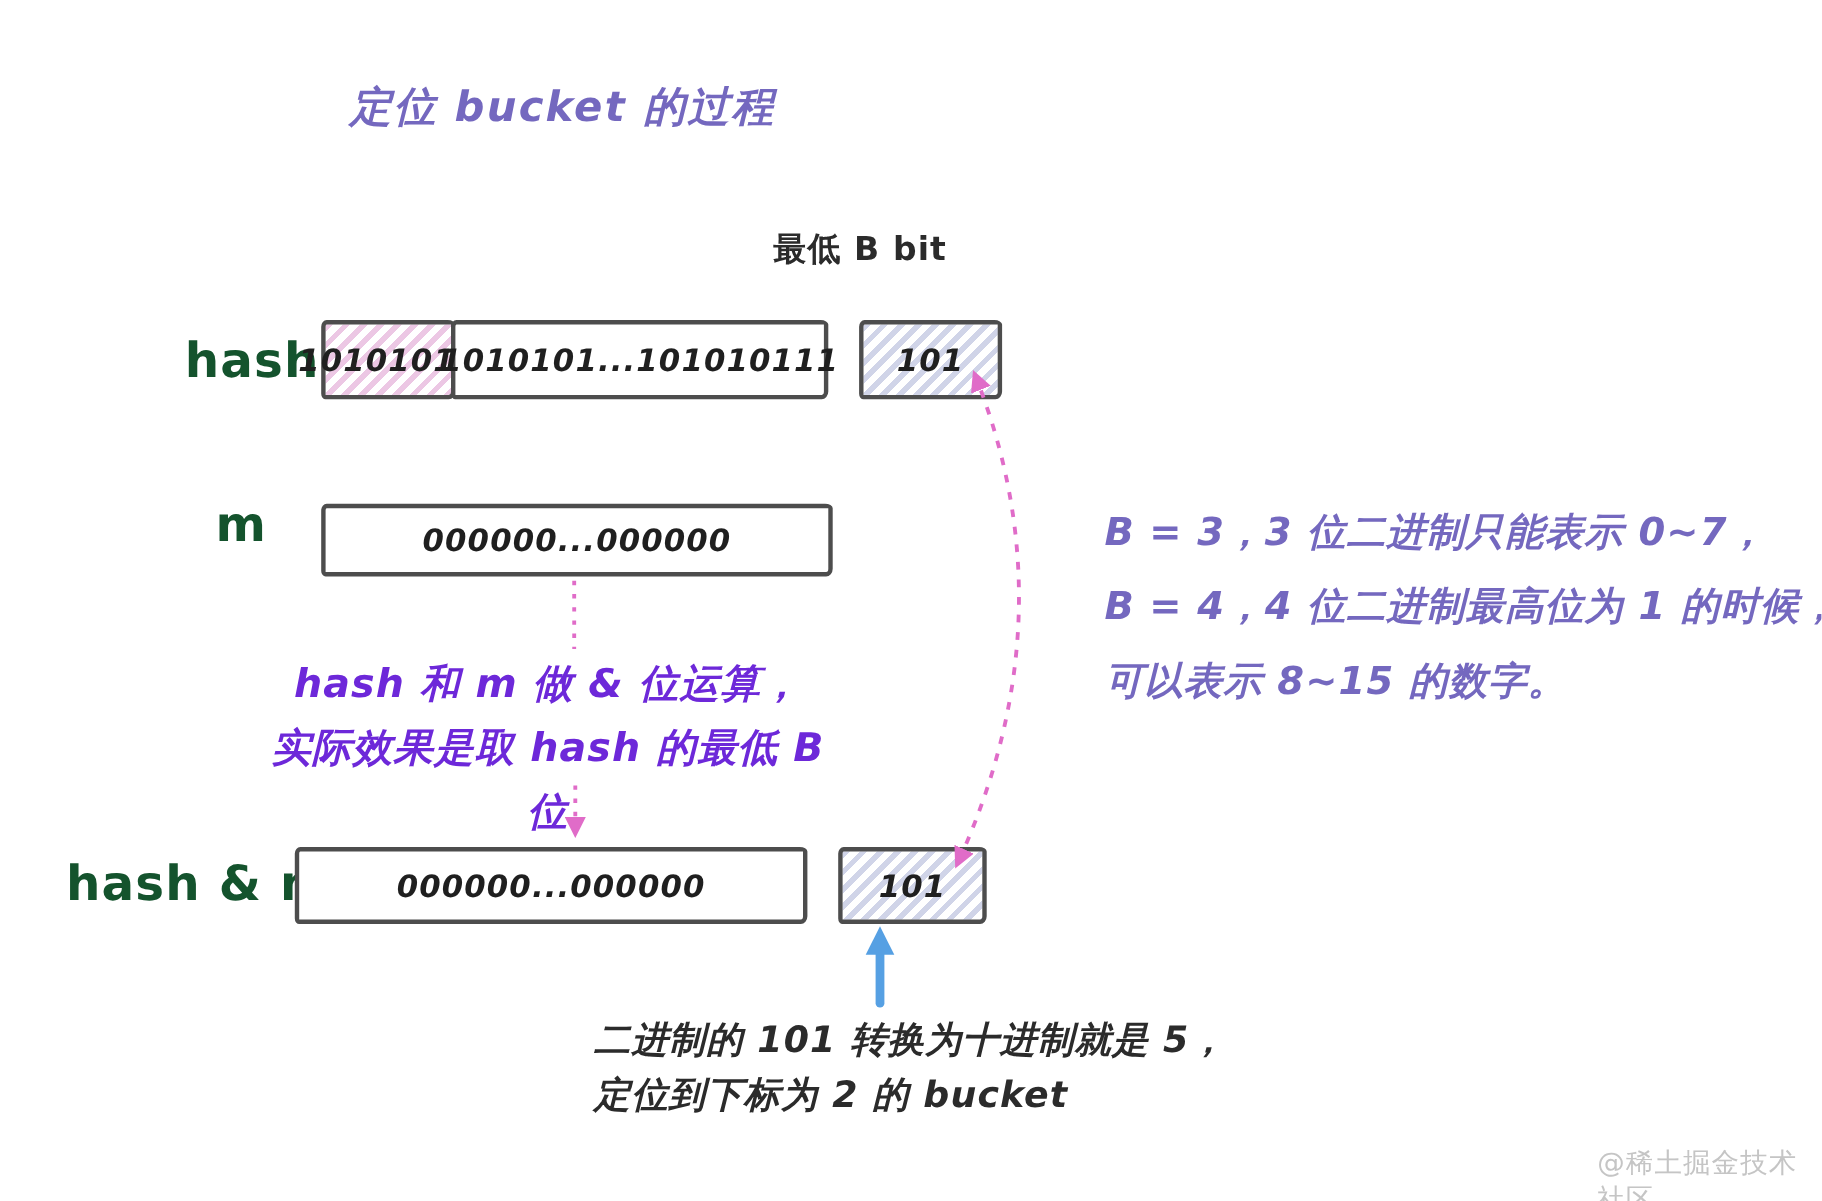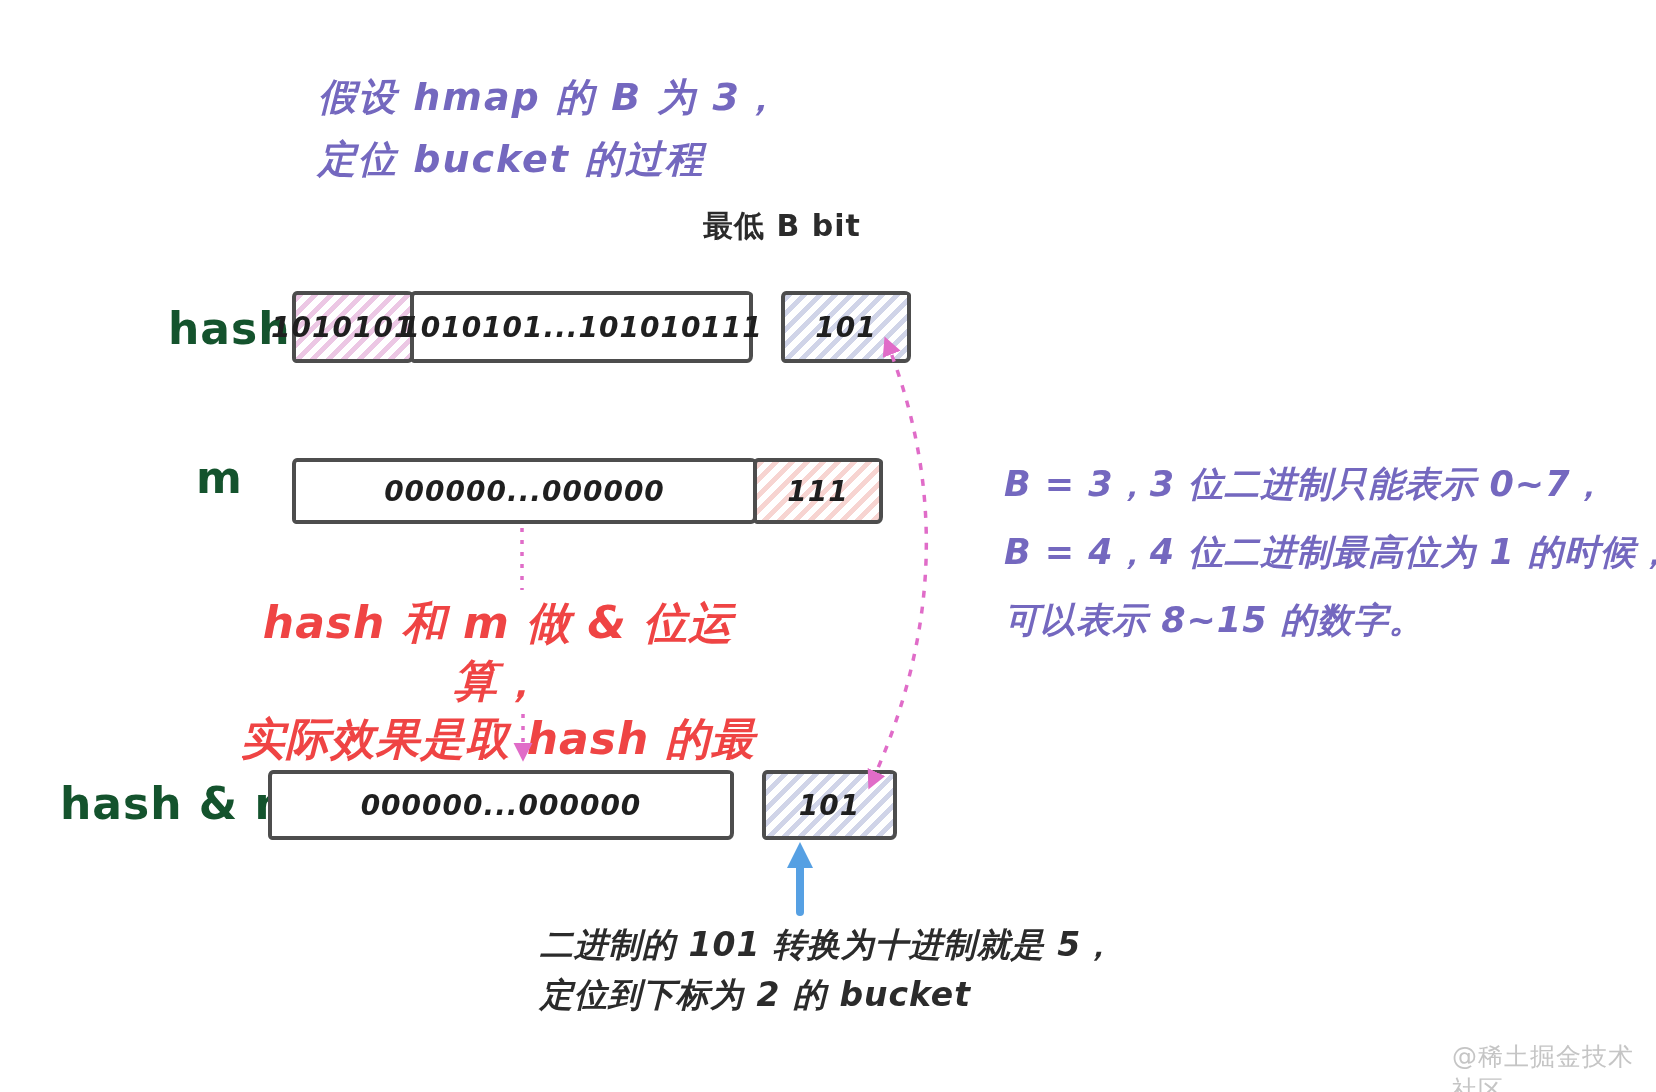--- a/index.html
+++ b/index.html
@@ -8,21 +8,21 @@
     font-family:"DejaVu Sans","Liberation Sans",sans-serif;color:#2b2b2b;
   }
   .abs{position:absolute;}
   
   .title{left:318px;top:66px;color:#7468bf;font-size:38px;font-weight:700;line-height:62px;letter-spacing:2px;font-style:italic;}
   .lowest-label{left:703px;top:206px;font-size:30px;font-weight:700;color:#2b2b2b;letter-spacing:1px;}
   .row-label{color:#14532d;font-weight:700;font-size:44px;letter-spacing:1px;}
   .hash-label{left:168px;top:303px;}
   .m-label{left:196px;top:452px;}
   .hashm-label{left:60px;top:778px;}
-  .mid-note{left:238px;top:594px;width:520px;text-align:center;color:#ef4444;font-size:44px;font-weight:700;line-height:58px;font-style:italic;letter-spacing:1px;}
+  .mid-note{left:238px;top:594px;width:520px;text-align:center;color:#6d28d9;font-size:36px;font-weight:700;line-height:58px;font-style:italic;letter-spacing:1px;}
   .side-note{left:1004px;top:450px;color:#7468bf;font-size:35px;font-weight:700;line-height:68px;font-style:italic;letter-spacing:1px;white-space:nowrap;}
   .bottom-note{left:540px;top:920px;color:#2b2b2b;font-size:33px;font-weight:700;line-height:50px;font-style:italic;letter-spacing:1px;white-space:nowrap;}
   .watermark{left:1452px;top:1040px;color:#c5c5c5;font-size:25px;letter-spacing:1px;}
   
   .bar{display:flex;}
   .seg{
     box-sizing:border-box;border:4px solid #4d4d4d;margin-left:-4px;
     display:flex;align-items:center;justify-content:center;
     font-size:28px;font-weight:700;font-style:italic;color:#1f1f1f;letter-spacing:1px;
     border-radius:5px 7px 6px 4px / 6px 4px 7px 5px;background:#ffffff;
@@ -38,21 +38,20 @@
   .m-bar .seg{height:66px;}
   .hashm-bar .seg{height:70px;}
   svg.overlay{position:absolute;left:0;top:0;pointer-events:none;}
 </style>
 </head>
 <body>
 
 <div class="canvas">
 
   <div class="abs title">
-    <div>假设 hmap 的 B 为 3，</div>
     <div>定位 bucket 的过程</div>
   </div>
 
   <div class="abs lowest-label">最低 B bit</div>
 
   <div class="abs row-label hash-label">hash</div>
   <div class="abs bar hash-bar">
     <div class="seg hatch-pink" style="width:122px">
       <span>10101010</span>
     </div>
@@ -61,23 +60,20 @@
     </div>
     <div class="seg hatch-blue" style="width:130px">
       <span>101</span>
     </div>
   </div>
 
   <div class="abs row-label m-label">m</div>
   <div class="abs bar m-bar">
     <div class="seg" style="width:465px">
       <span>000000...000000</span>
-    </div>
-    <div class="seg hatch-salmon" style="width:130px">
-      <span>111</span>
     </div>
   </div>
 
   <div class="abs mid-note">
     <div>hash 和 m 做 &amp; 位运算，</div>
     <div>实际效果是取 hash 的最低 B 位</div>
   </div>
 
   <div class="abs row-label hashm-label">hash &amp; m</div>
   <div class="abs bar hashm-bar">

